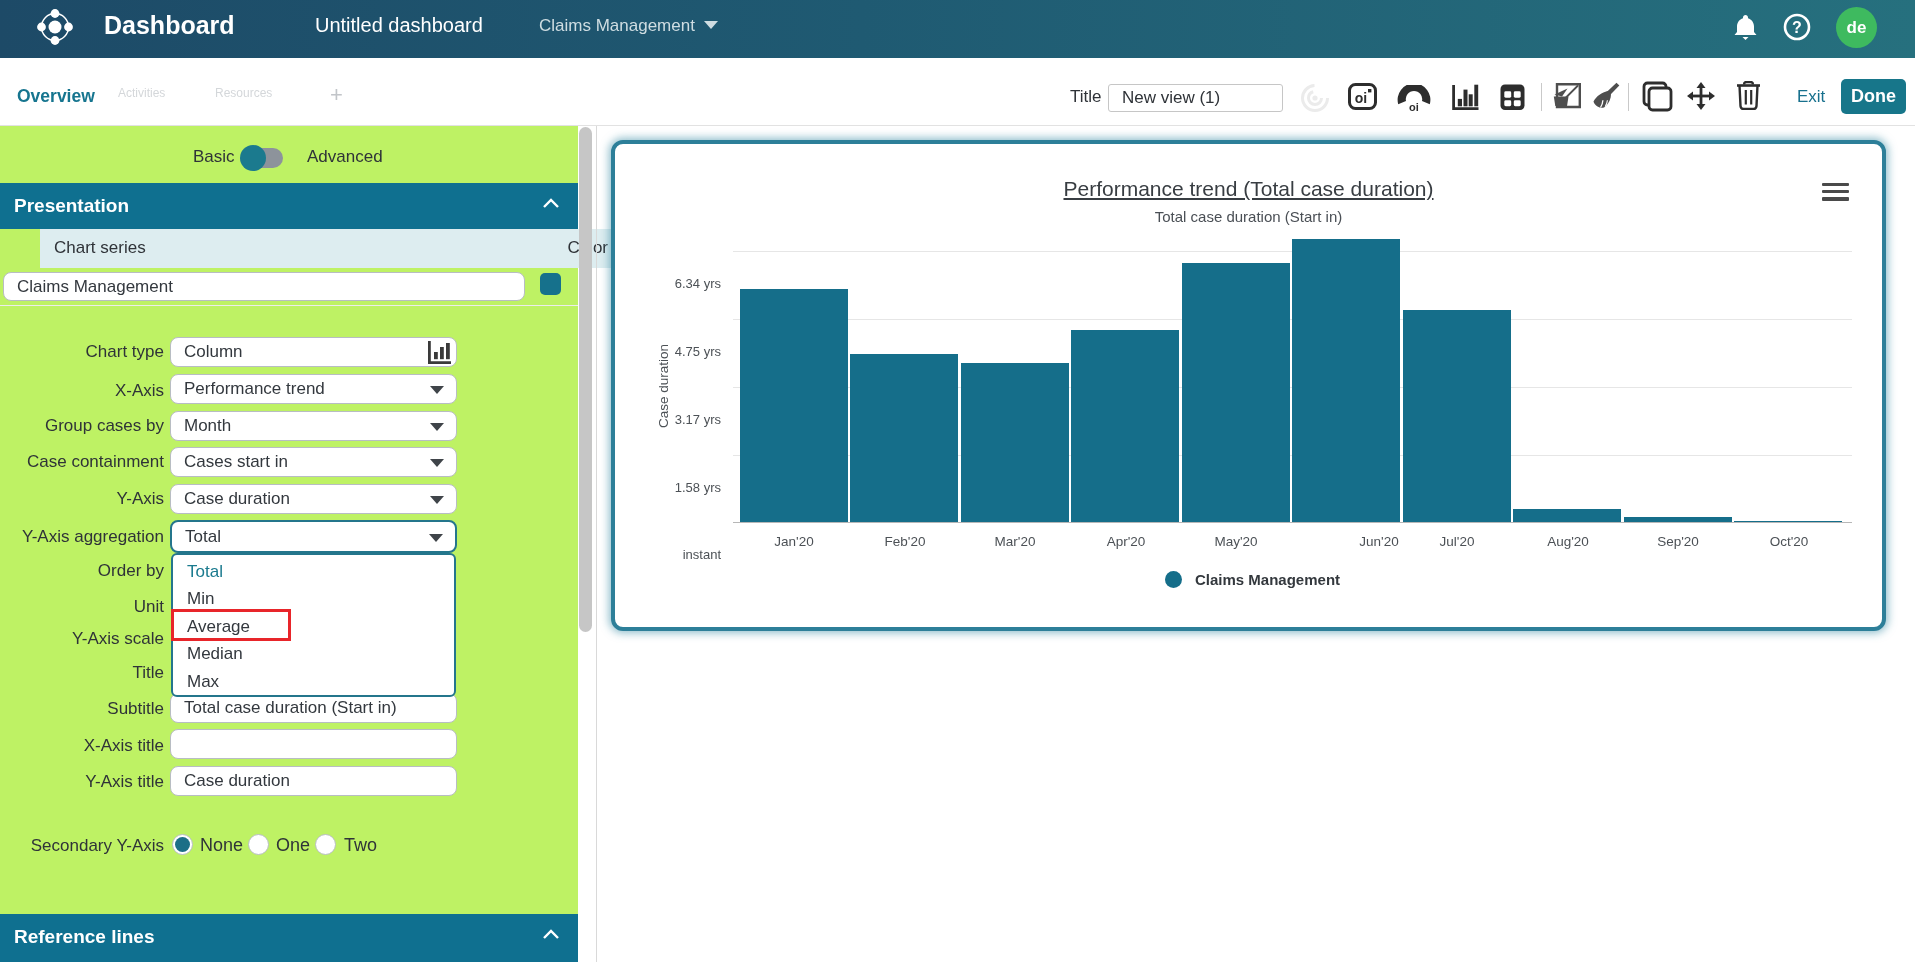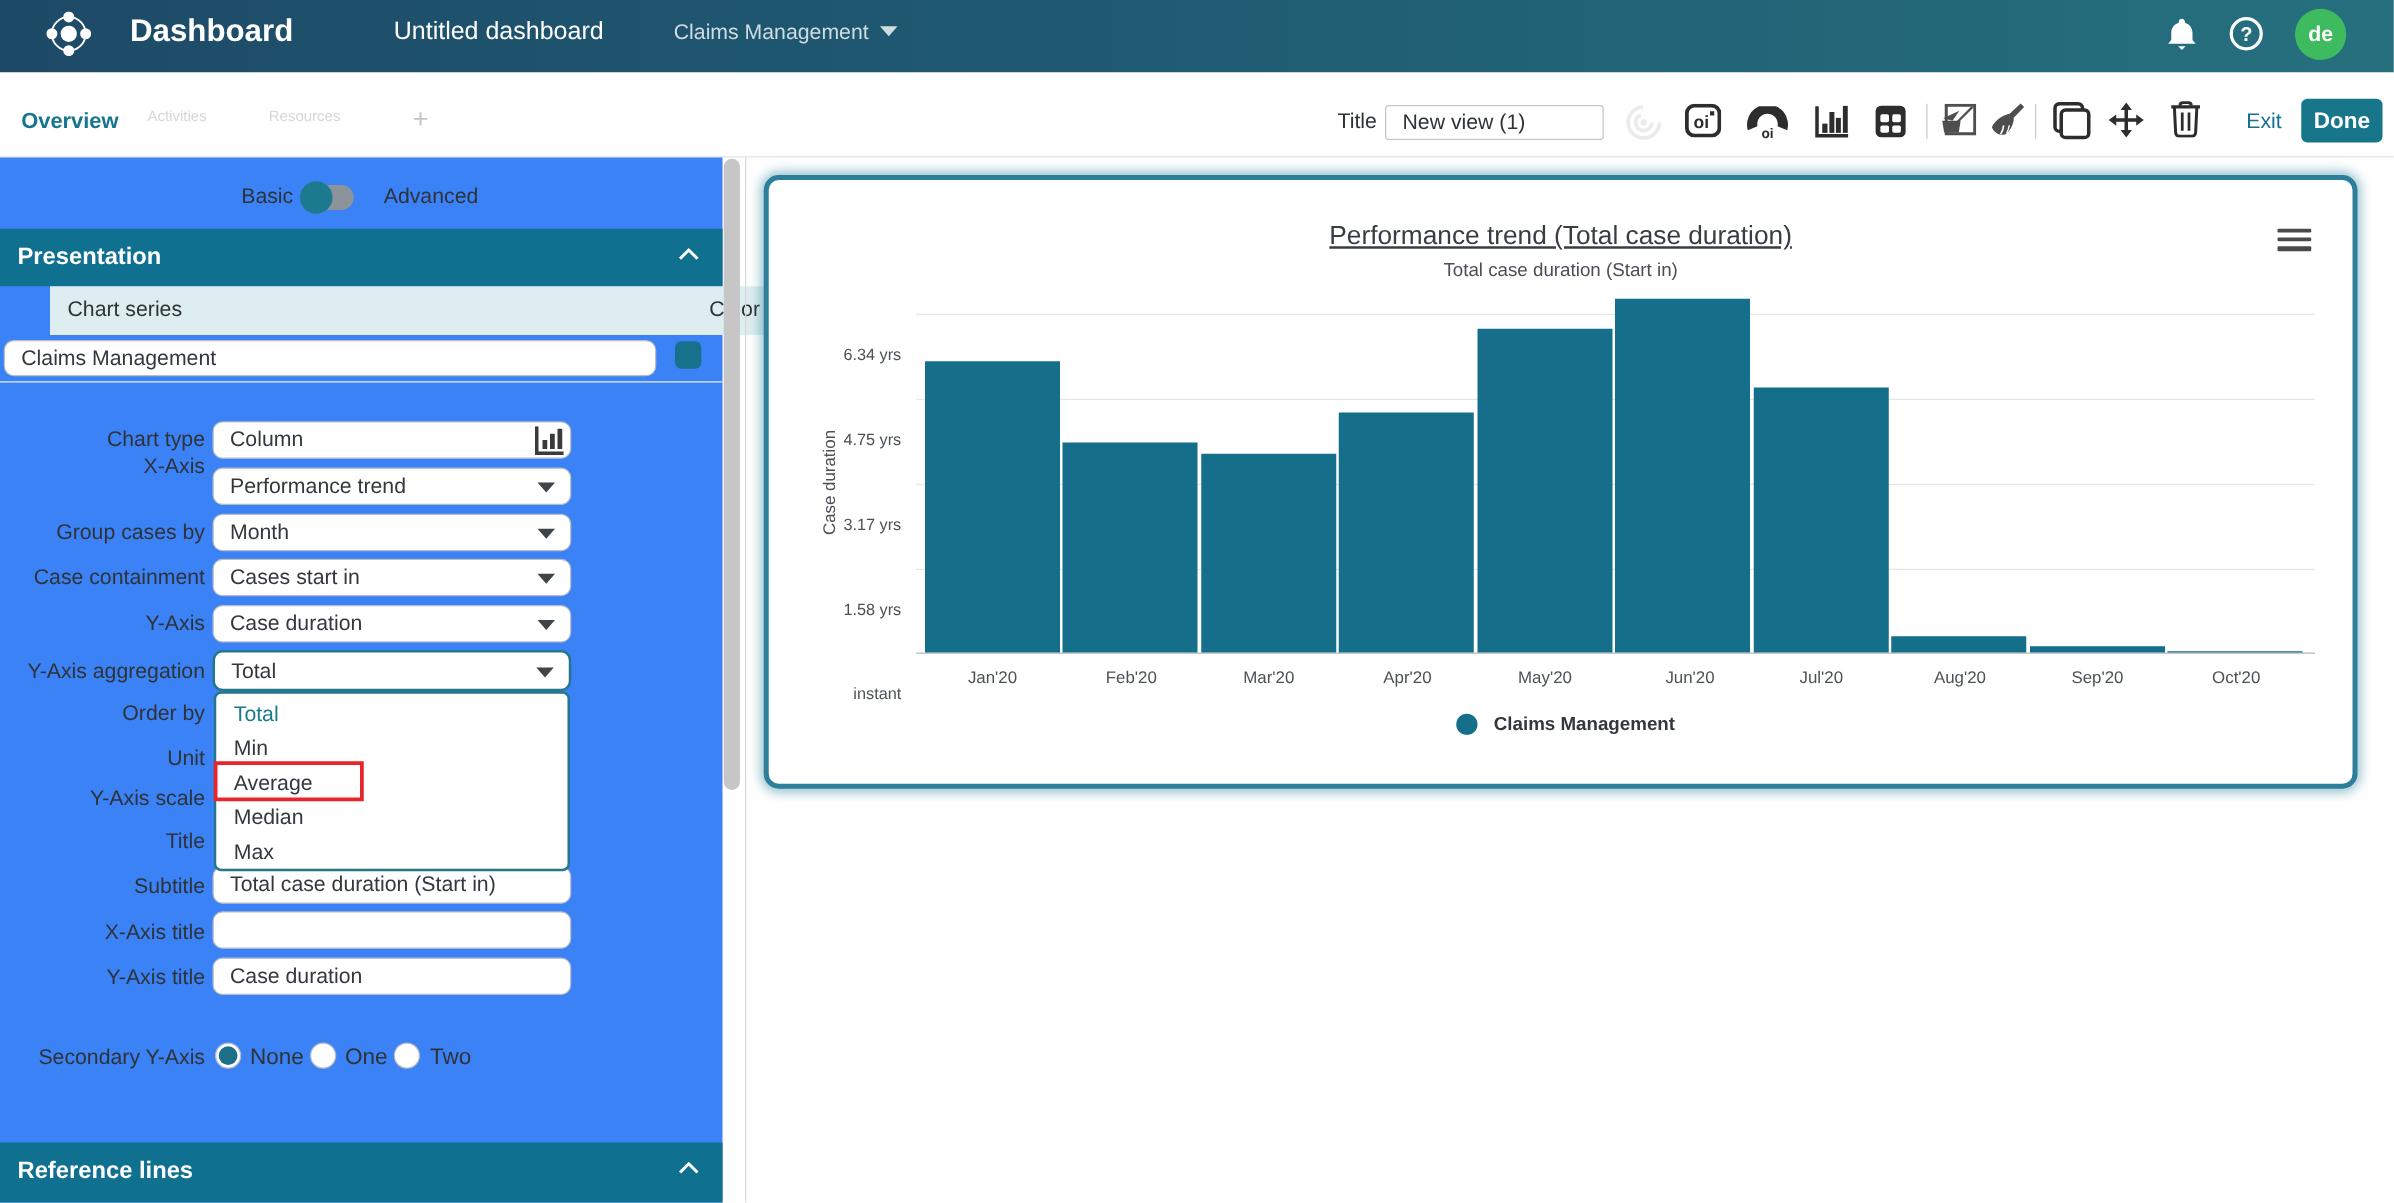--- a/index.html
+++ b/index.html
@@ -28,21 +28,21 @@
 #toolbar .t4 { left:330px; color:#c2c5c9; font-size:22px; top:24px; font-weight:normal; }
 #toolbar .titlelab { position:absolute; left:1070px; top:29px; font-size:17px; color:#2f3338; }
 #toolbar .titleinput { position:absolute; left:1108px; top:26px; width:175px; height:28px;
   border:1px solid #c6c6c6; border-radius:3px; font-size:17px; color:#2f3338; padding-left:13px; line-height:26px; background:#fff; }
 .sep { position:absolute; top:25px; width:1px; height:28px; background:#c9c9c9; }
 #exit { position:absolute; left:1797px; top:29px; color:#17708d; font-size:17px; }
 #done { position:absolute; left:1841px; top:21px; width:65px; height:35px; background:#17768a;
   border-radius:5px; color:#fff; font-size:18px; font-weight:bold; text-align:center; line-height:35px; }
 
 
-#panel { position:absolute; left:0; top:126px; width:578px; height:836px; background:#3b82f6; }
+#panel { position:absolute; left:0; top:126px; width:578px; height:836px; background:#bef264; }
 #vline { position:absolute; left:596px; top:126px; width:1px; height:836px; background:#d9d9d9; }
 #sbthumb { position:absolute; left:579px; top:127px; width:13px; height:505px; background:#c6c6c6; border-radius:6.5px; }
 
 .hdr { position:absolute; left:0; width:578px; height:46px; background:#0f7090; color:#fff; }
 .hdr .txt { position:absolute; left:14px; top:12px; font-size:19px; font-weight:bold; }
 .hdr svg { position:absolute; right:18px; top:15px; }
 
 #chartseries { position:absolute; left:0; top:103px; width:578px; height:39px; background:#ddedf0; color:#2f3338; font-size:17px;margin-left:40px; }
 #chartseries .l { position:absolute; left:14px; top:9px; }
 #chartseries .r { position:absolute; right:10px; top:9px; }
@@ -225,21 +225,21 @@
   <div class="inp" style="left:170px;top:211px;width:287px;height:30px">
       <span class="v">Column</span>
     <svg class="abs" style="right:5px;top:3px" width="24" height="24" viewBox="0 0 24 24">
       <path d="M1 0 L3.8 0 L3.8 20.2 L24 20.2 L24 23 L1 23 Z" fill="#3a3a3a"></path>
       <rect x="7" y="11" width="3.8" height="7.2" fill="#3a3a3a"></rect>
       <rect x="13" y="6" width="3.8" height="12.2" fill="#3a3a3a"></rect>
       <rect x="19" y="2" width="3.8" height="16.2" fill="#3a3a3a"></rect>
     </svg>
   </div>
 
-  <div class="lab" style="top:237px">X-Axis</div>
+  <div class="lab" style="top:255px">X-Axis</div>
   <div class="inp" style="left:170px;top:248px;width:287px;height:30px">
       <span class="v">Performance trend</span>
       <span class="caret"></span>
     </div>
 
   <div class="lab" style="top:290px">Group cases by</div>
   <div class="inp" style="left:170px;top:285px;width:287px;height:30px">
       <span class="v">Month</span>
       <span class="caret"></span>
     </div>
@@ -339,21 +339,21 @@
   <div class="bar" style="left:787.8px; top:166.1px; width:108px; height:211.9px"></div>
   <div class="bar" style="left:898.3px; top:364.9px; width:108px; height:13.1px"></div>
   <div class="bar" style="left:1008.9px; top:373px; width:108px; height:5.0px"></div>
   <div class="bar" style="left:1119.4px; top:376.6px; width:108px; height:1.4px"></div>
 
   <div class="xlab" style="left:124px">Jan'20</div>
   <div class="xlab" style="left:235px">Feb'20</div>
   <div class="xlab" style="left:345px">Mar'20</div>
   <div class="xlab" style="left:456px">Apr'20</div>
   <div class="xlab" style="left:566px">May'20</div>
-  <div class="xlab" style="left:682px">Jun'20</div>
+  <div class="xlab" style="left:709px">Jun'20</div>
   <div class="xlab" style="left:787px">Jul'20</div>
   <div class="xlab" style="left:898px">Aug'20</div>
   <div class="xlab" style="left:1008px">Sep'20</div>
   <div class="xlab" style="left:1119px">Oct'20</div>
 
   <div id="legend">
       <div class="dot"></div>
       <div class="t">Claims Management</div>
     </div>
 </div>

